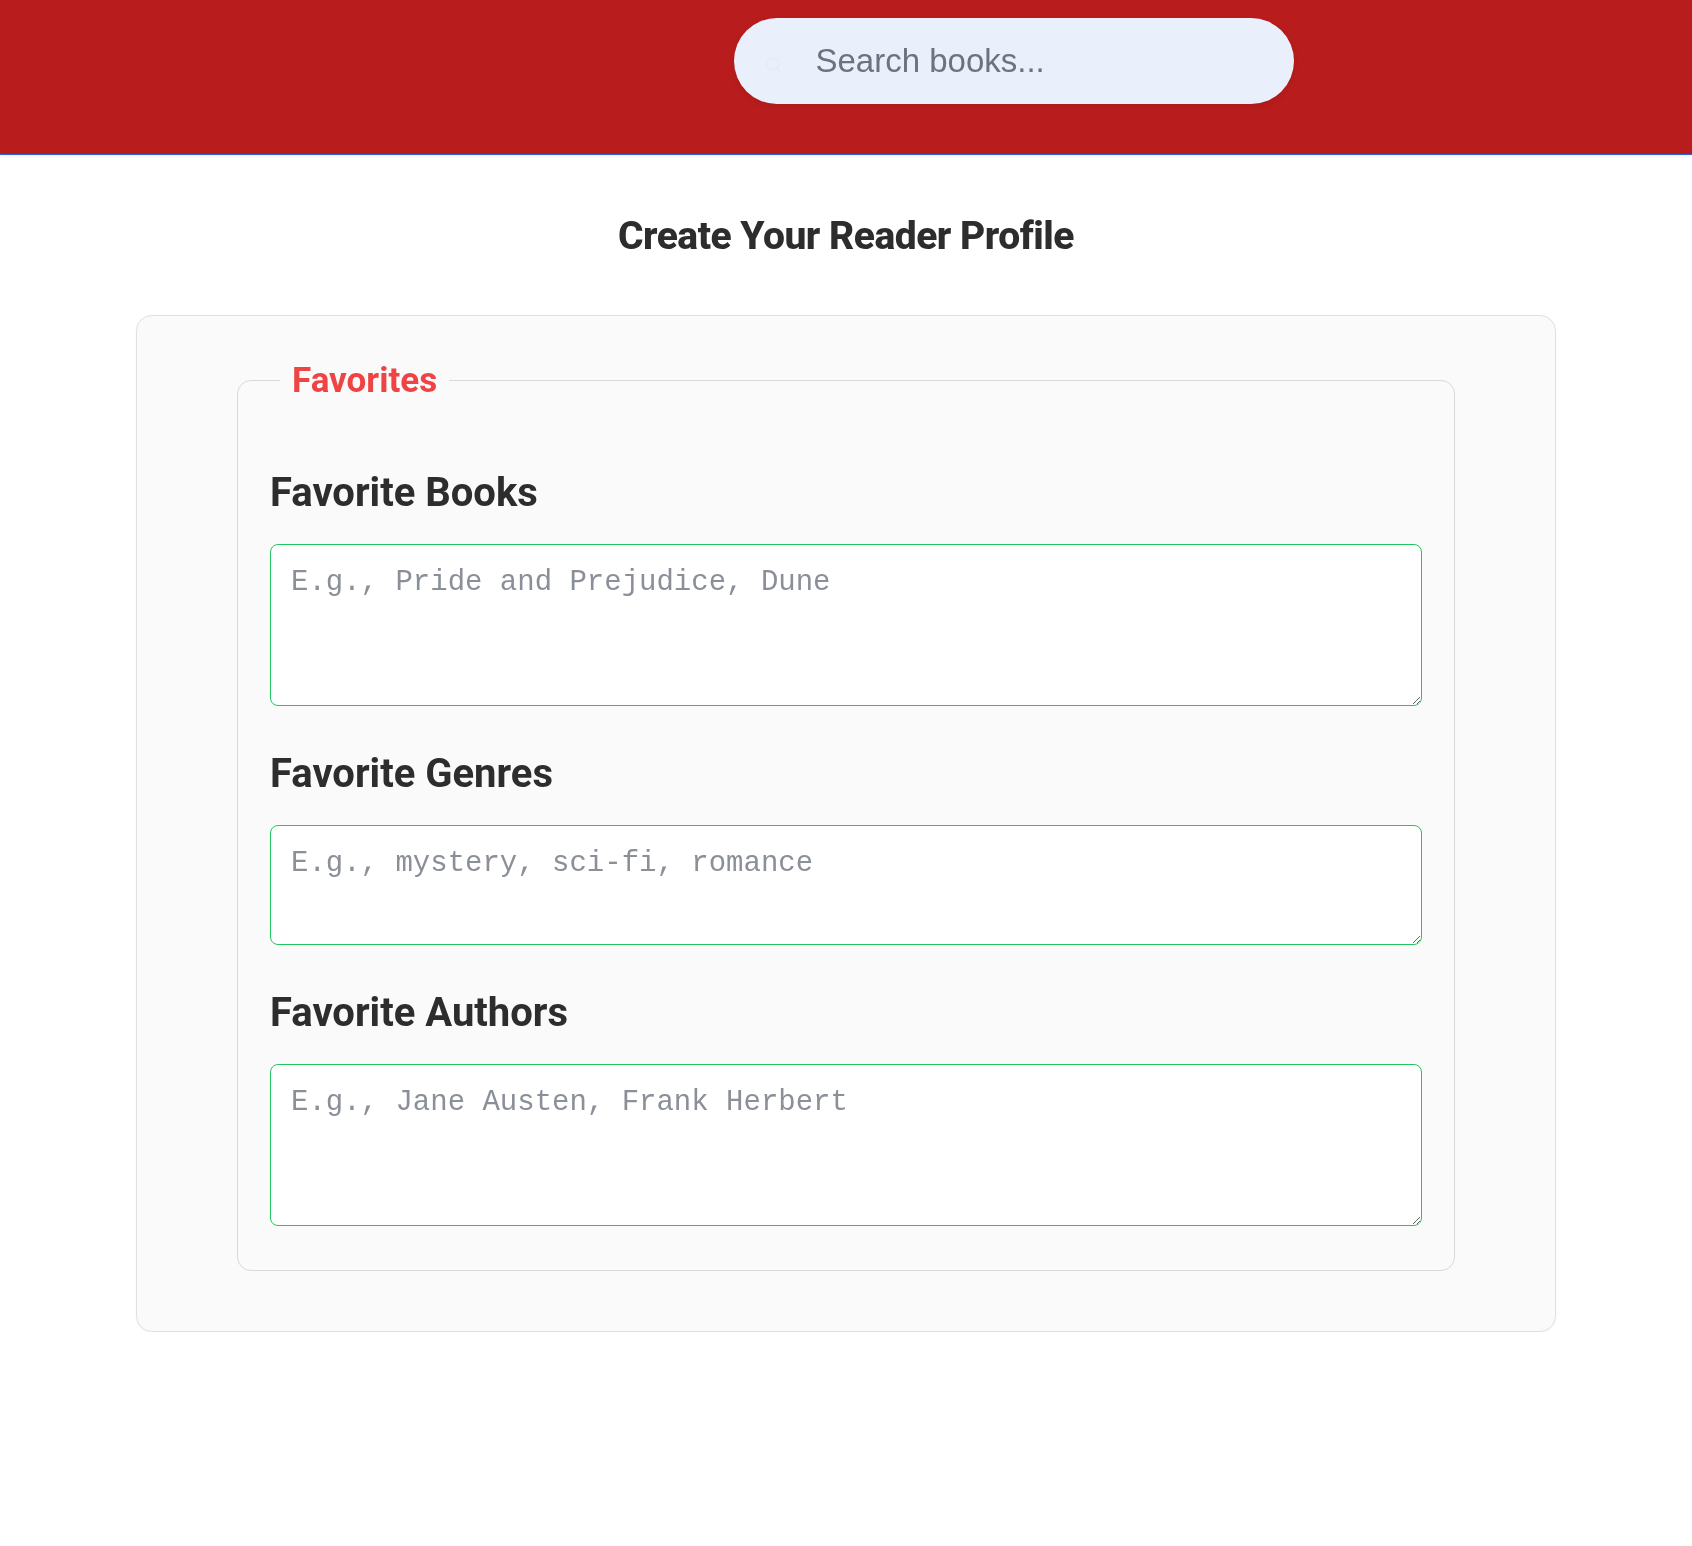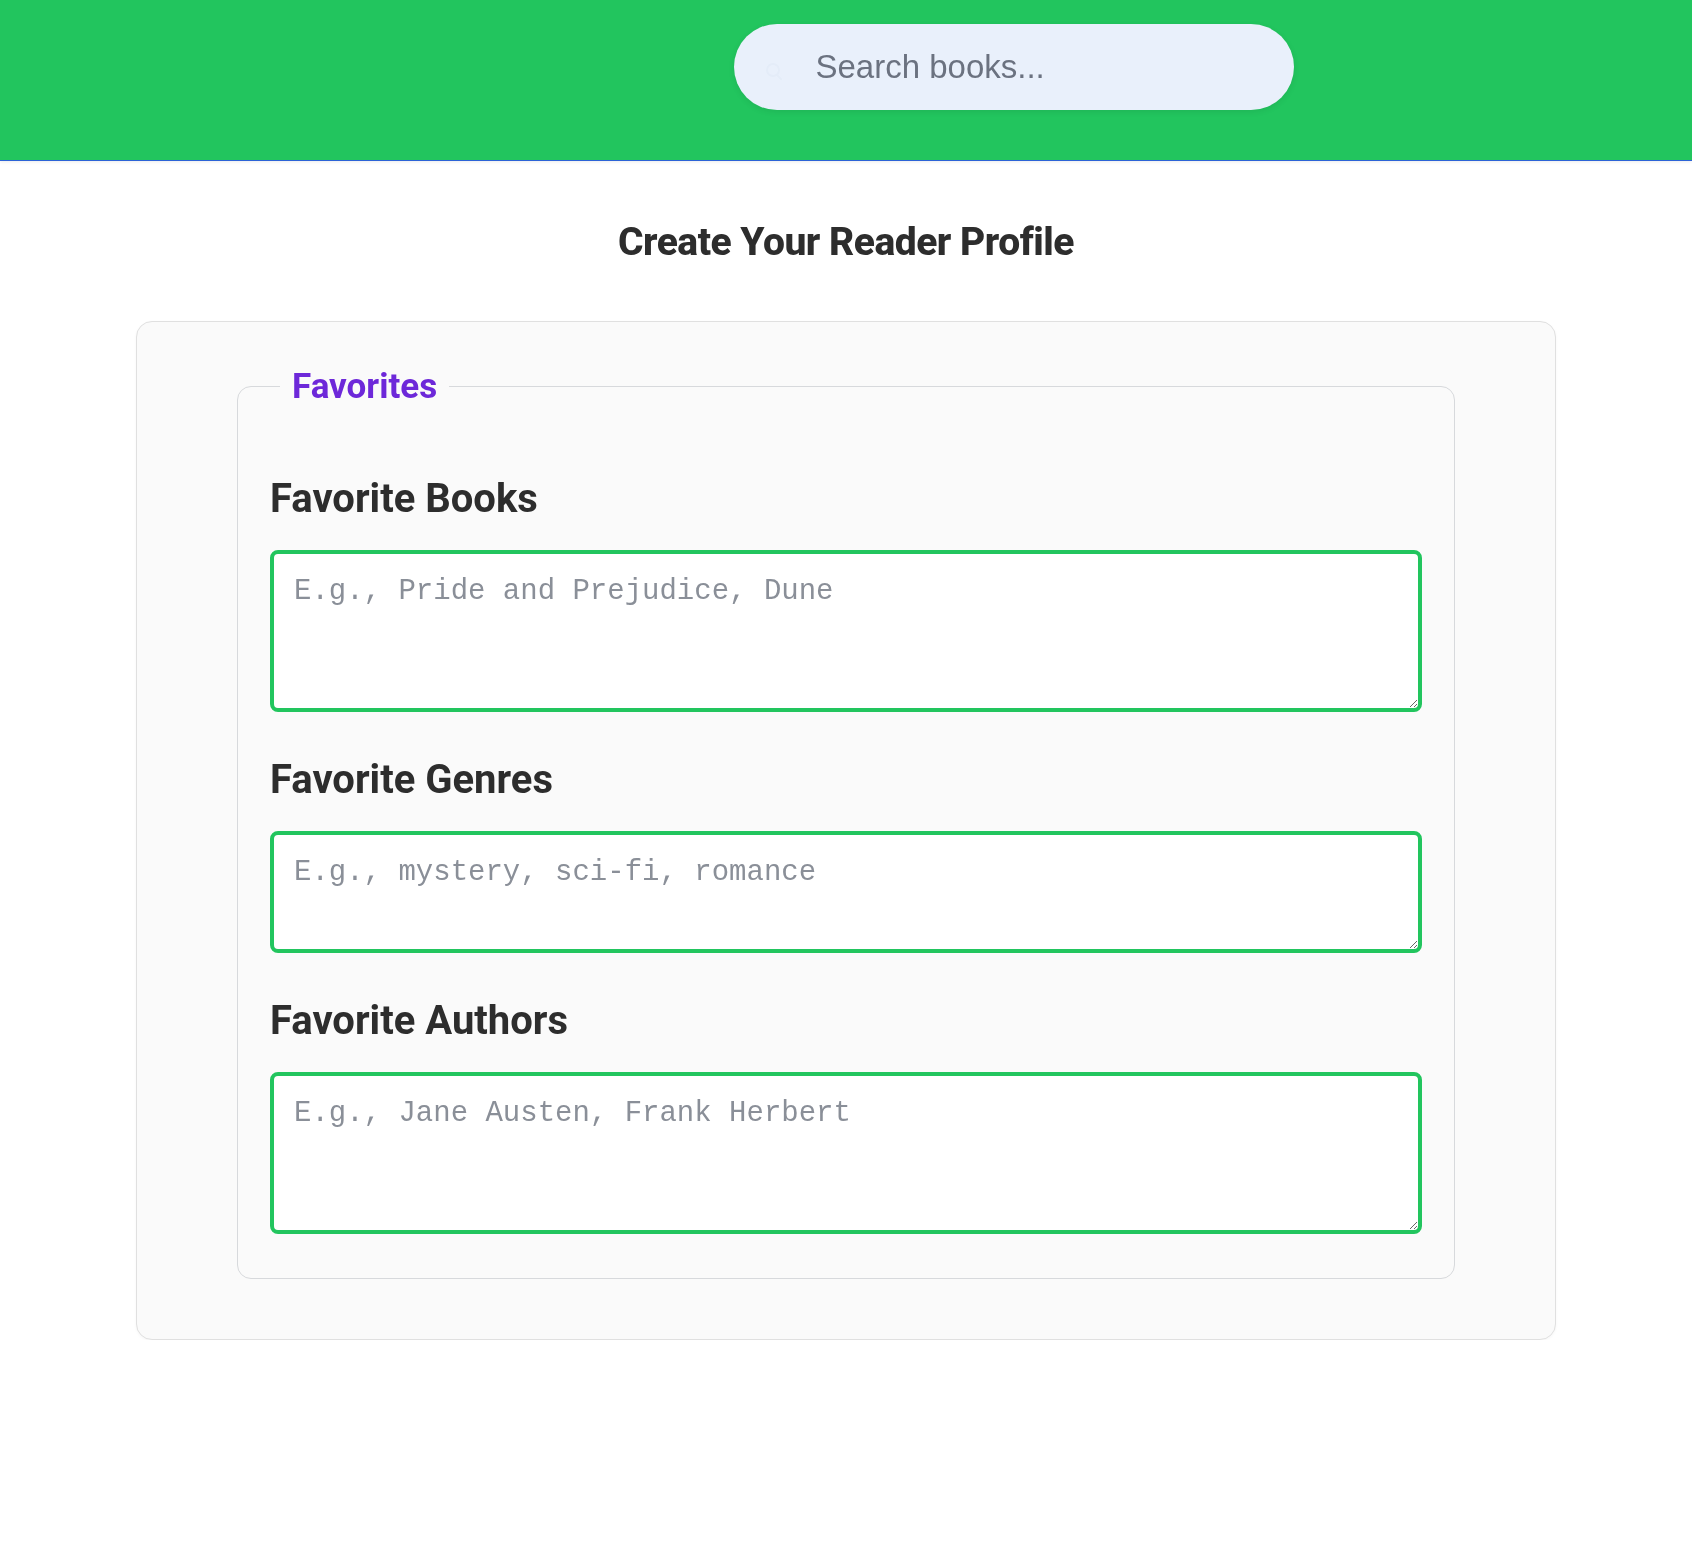--- a/index.html
+++ b/index.html
@@ -6,22 +6,22 @@
       margin: 0;
       padding: 0;
       box-sizing: border-box;
     }
     body {
       font-family: -apple-system, BlinkMacSystemFont, "Segoe UI", Roboto, Helvetica, Arial, sans-serif;
       background: #ffffff;
       color: #2d2d2d;
     }
     .header {
-      background: #22c55e;
-      padding: 24px 0 50px 0;
+      background: #b91c1c;
+      padding: 18px 0 50px 0;
       border-bottom: 1px solid #2c63d6;
       box-shadow: 0 1px 3px rgba(0,0,0,0.08);
     }
     .search-wrap {
       max-width: 1015px;
       margin: 0 auto;
       padding: 0 60px 0 395px;
       position: relative;
     }
     .search-container {
@@ -97,41 +97,41 @@
       border: 1px solid #d7d9dc;
       border-radius: 14px;
       padding: 38px 32px 40px 32px;
       margin-top: 0;
       position: relative;
       background: #fafafa;
     }
     .legend {
       font-size: 35px;
       font-weight: 700;
-      color: #6d28d9;
+      color: #ef4444;
       padding: 0 12px;
       margin-left: 10px;
     }
     .form-group {
       margin-top: 40px;
     }
     .form-group:first-of-type {
       margin-top: 30px;
     }
     .label {
       display: block;
       font-size: 40px;
       font-weight: 700;
       color: #2d2d2d;
       margin-bottom: 28px;
     }
     .textarea {
       width: 100%;
       min-height: 162px;
-      border: 4px solid #22c55e;
+      border: 1px solid #22c55e;
       border-radius: 8px;
       padding: 18px 20px;
       font-family: "SF Mono", Menlo, Consolas, "Courier New", monospace;
       font-size: 29px;
       color: #333;
       resize: vertical;
       background: #ffffff;
       line-height: 1.35;
     }
     .textarea::placeholder {

